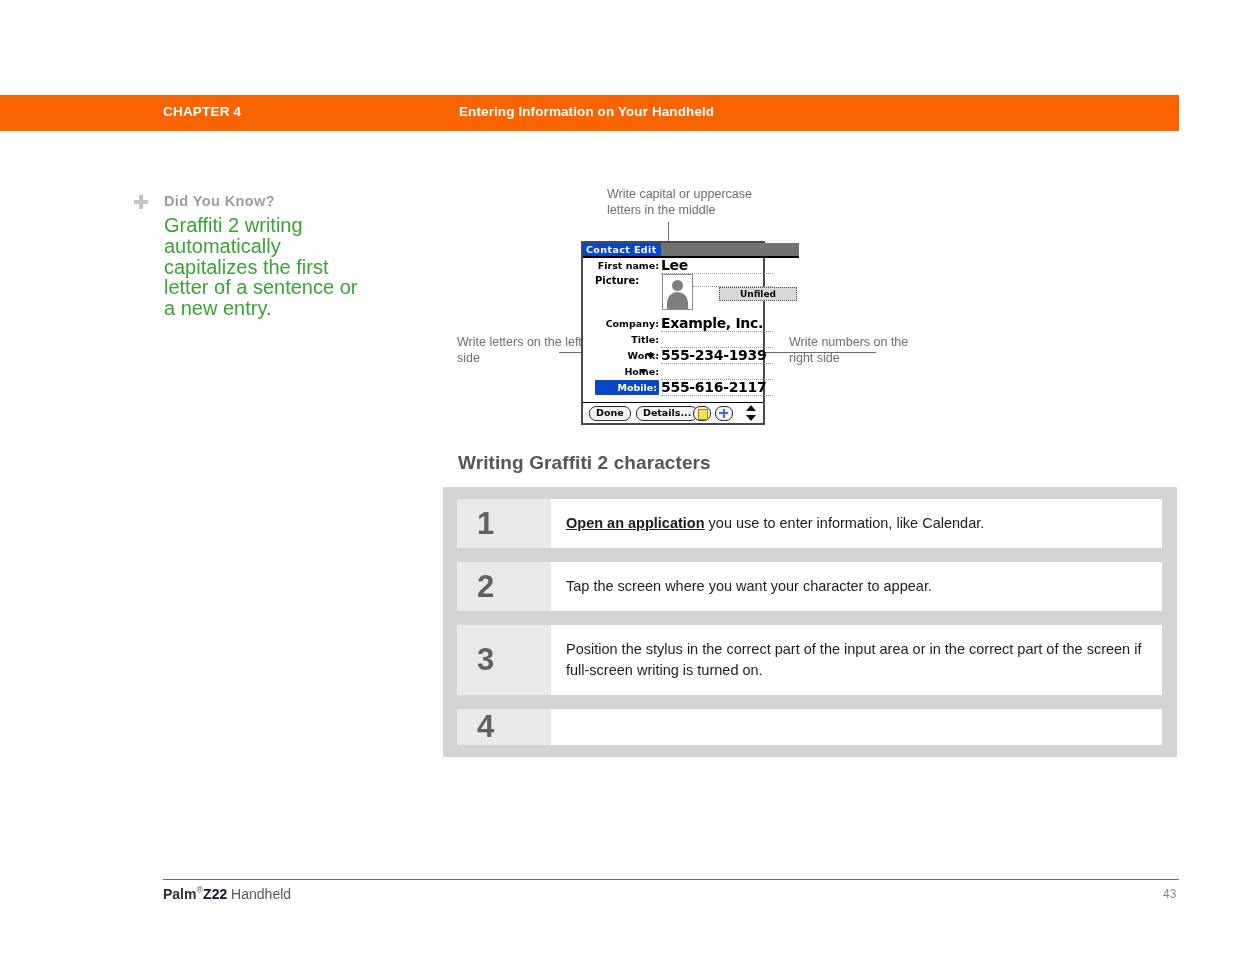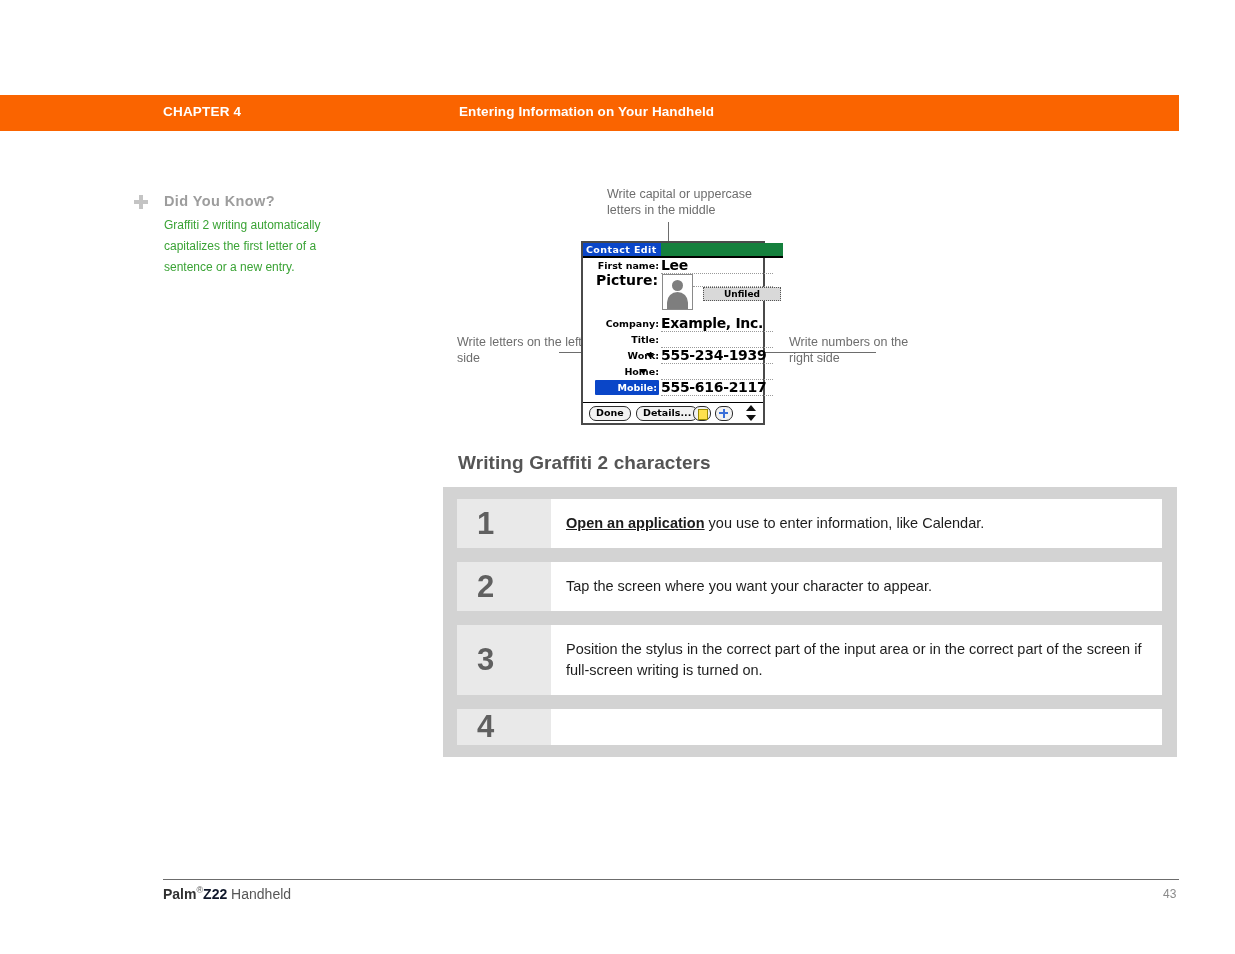--- a/index.html
+++ b/index.html
@@ -79,21 +79,21 @@
     font-weight: bold;
     color: #9d9d9d;
     letter-spacing: 0.4px;
     white-space: nowrap;
   }
   .tip-body {
     position: absolute;
     left: 30px;
     top: 22px;
     width: 200px;
-    font-size: 12px;
+    font-size: 20px;
     line-height: 20.8px;
     color: #3aa335;
   }
 
   
   .callout {
     position: absolute;
     font-size: 12.5px;
     line-height: 16px;
     color: #6d6d6d;
@@ -129,22 +129,22 @@
     width: 184px;
     height: 184px;
     background: #ffffff;
     border: 2px solid #4a4a4a;
     box-sizing: border-box;
     font-family: "DejaVu Sans", sans-serif;
   }
   .dev-titlebar {
     position: absolute;
     left: 0; top: 0;
-    width: 200px; height: 15px;
-    background: #15803d;
+    width: 216px; height: 15px;
+    background: #737373;
     border-bottom: 2px solid #000000;
     box-sizing: border-box;
   }
   .dev-title {
     position: absolute;
     left: 0; top: 0;
     height: 13px;
     padding: 0 4px 0 3px;
     background: #0a46c8;
     color: #ffffff;
@@ -211,22 +211,22 @@
     color: #ffffff;
     padding-right: 2px;
     width: 62px;
     border-radius: 1px;
     text-align: right;
   }
   .dev-row.sel .caret { border-top-color: #ffffff; }
 
   .pic-row { position: relative; height: 42px; }
   .pic-row .lbl {
-    position: absolute; left: 0; width: 64px; text-align: center;
-    font-size: 14px; line-height: 13px; color: #000; font-weight: bold;
+    position: absolute; left: 0; width: 64px; text-align: left;
+    font-size: 10px; line-height: 13px; color: #000; font-weight: bold;
   }
   .avatar {
     position: absolute;
     left: 67px; top: 0;
     width: 29px; height: 34px;
     border: 1px solid #8a8a8a;
     background: #ffffff;
     overflow: hidden;
   }
   .avatar .head {

